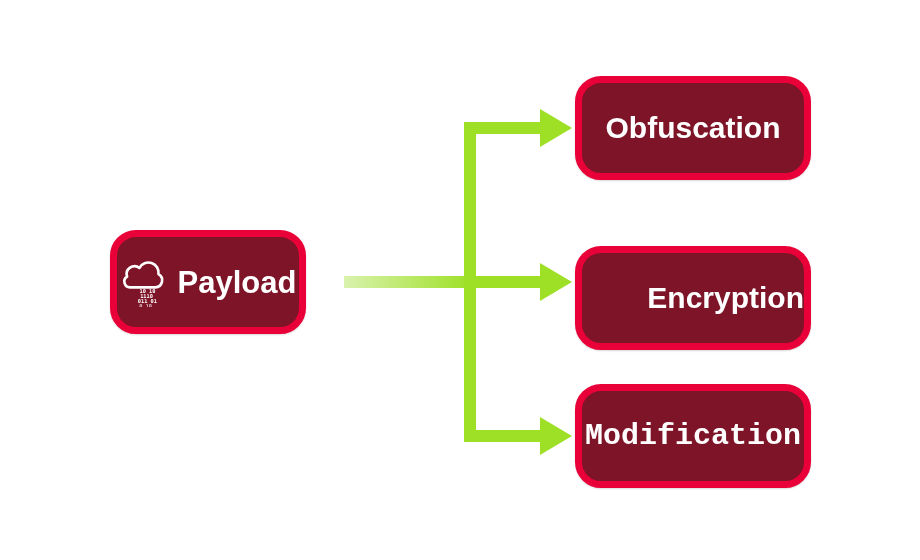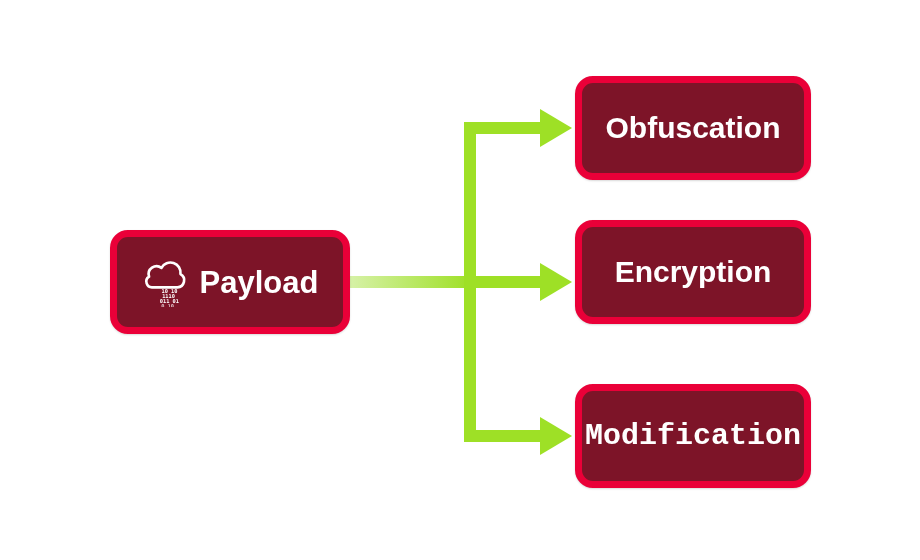--- a/index.html
+++ b/index.html
@@ -16,34 +16,34 @@
     background:var(--canvas-bg);
     font-family:"Liberation Sans","DejaVu Sans",sans-serif;
     position:relative;
   }
   .canvas{position:absolute;inset:0;width:920px;height:560px;}
   .edges-svg{position:absolute;left:0;top:0;width:920px;height:560px;}
   .node{
     position:absolute;
     background:var(--node-fill);
     border:7px solid var(--node-border);
-    border-radius:18px;
+    border-radius:26px;
     display:flex;
     align-items:center;
     justify-content:center;
     gap:12px;
     color:var(--node-text);
     font-weight:bold;
     white-space:nowrap;
     box-shadow:0 1px 2px rgba(0,0,0,0.15);
   }
-  .node-source{left:110px;top:230px;width:240px;height:104px;font-size:31px;}
+  .node-source{left:110px;top:230px;width:196px;height:104px;font-size:31px;}
   .node-target{left:575px;width:236px;height:104px;font-size:30px;}
   .node-target.t0{top:76px;}
-  .node-target.t1{top:220px;}
+  .node-target.t1{top:246px;justify-content:flex-end;}
   .node-target.t2{top:384px;font-family:Liberation Mono, monospace;}
   .node-icon{flex:0 0 auto;width:46px;height:50px;display:block;}
   .node-label{line-height:1;}
 </style>
 </head>
 <body>
 
 <div class="canvas">
 
   <svg class="edges-svg" viewBox="0 0 920 560" aria-hidden="true">

